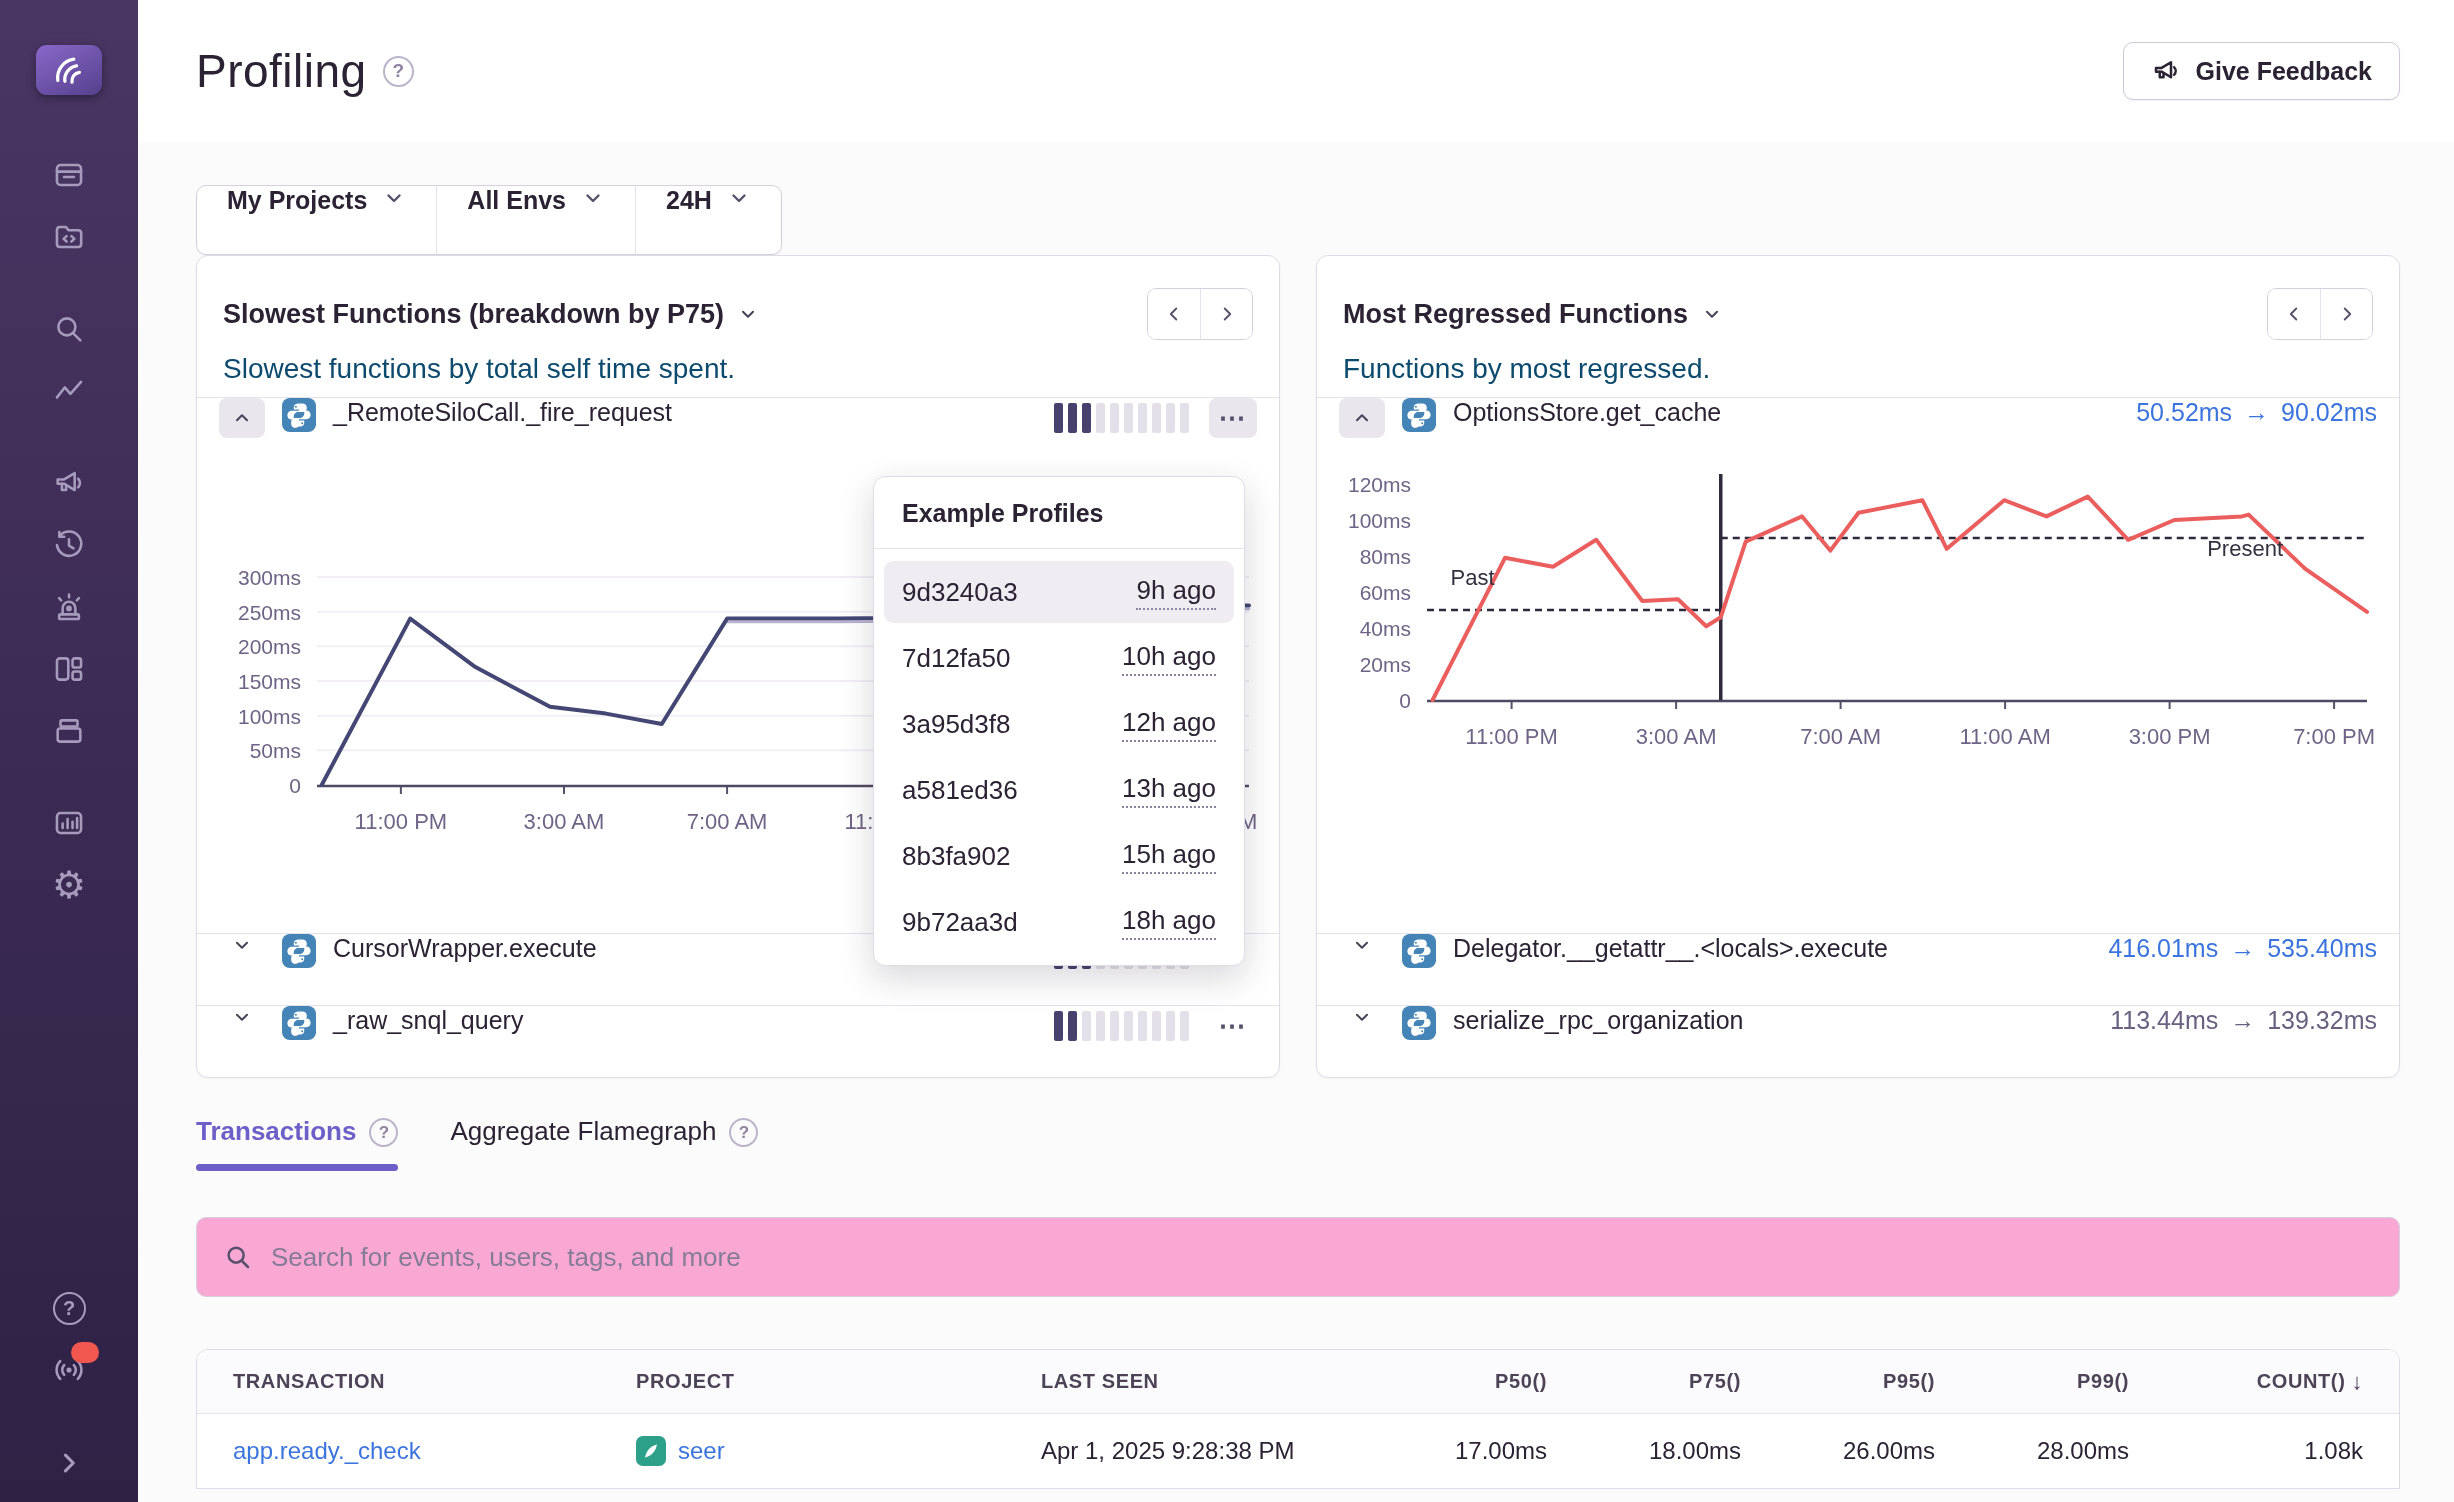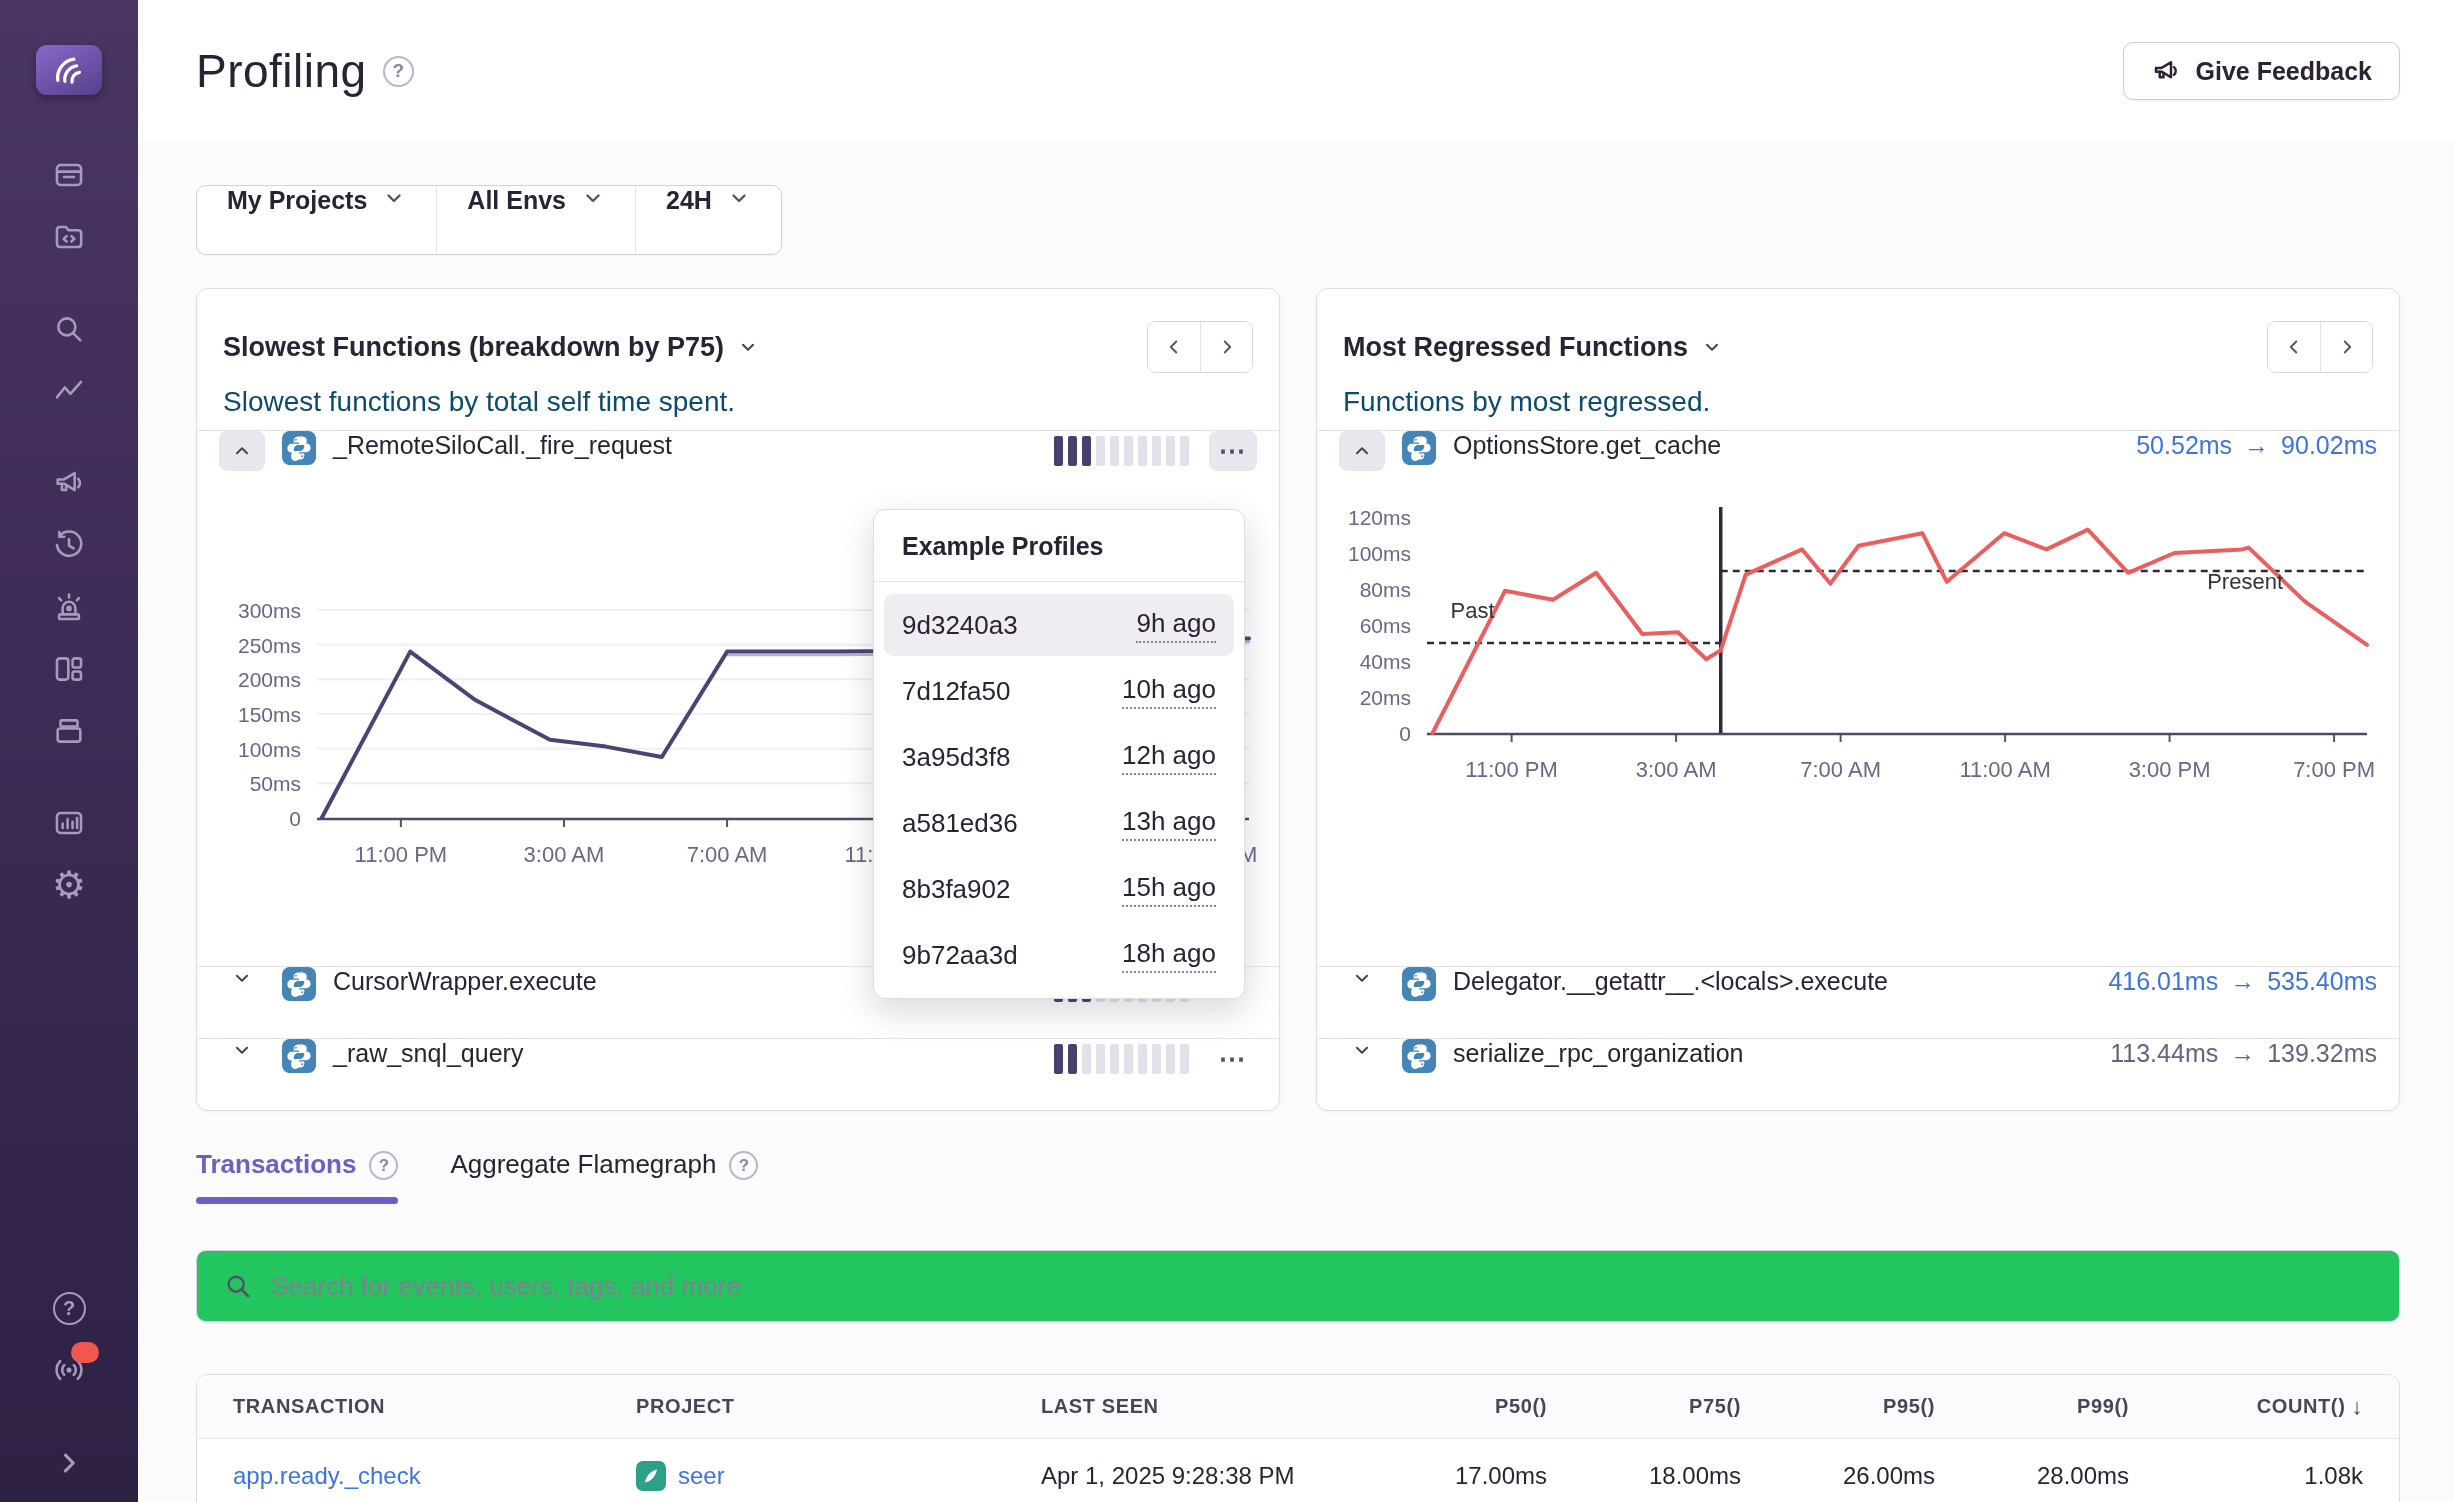--- a/index.html
+++ b/index.html
@@ -36,21 +36,21 @@
 
   .content{background:#fbfbfc;height:1360px;padding:0 54px 0 58px}
 
   .filterbar{display:inline-flex;margin-top:43px;height:70px;background:#fff;
     border:1.5px solid #d6d0de;border-radius:10px;align-items:stretch;box-shadow:0 1px 2px rgba(43,34,51,.05)}
   .filter-seg{display:flex;align-items:flex-start;gap:15px;padding:0 30px;font-size:25px;font-weight:bold;cursor:pointer}
   .filter-seg+.filter-seg{border-left:1.5px solid #e6e2ea}
   .chev{color:#57506b}
 
   
-  .panels{display:flex;gap:36px;margin-top:33px}
+  .panels{display:flex;gap:36px;}
   .panel{width:1084px;background:#fff;border:1.5px solid #e0dce6;border-radius:12px;position:relative;
     box-shadow:0 1px 3px rgba(43,34,51,.04)}
   .panel-head{height:142px;padding:32px 26px 0;border-bottom:1.5px solid #e6e2ea}
   .panel-title-row{display:flex;align-items:center}
   .panel-title{font-size:27px;font-weight:bold;cursor:pointer;display:flex;align-items:center;gap:13px}
   .pager{margin-left:auto;display:flex;border:1.5px solid #d6d0de;border-radius:9px;overflow:hidden;background:#fff}
   .pager-btn{width:52px;height:50px;border:none;background:#fff;display:flex;align-items:center;justify-content:center;cursor:pointer;color:#57506b}
   .pager-btn+.pager-btn{border-left:1.5px solid #e6e2ea}
   .panel-sub{margin-top:13px;font-size:28px;color:#0c4a6e}
 
@@ -85,21 +85,21 @@
   .dd-item.active{background:#efedf2}
   .dd-id{color:#2b2233}
   .dd-age{color:#2b2233;border-bottom:2.5px dotted #8d83a0;padding-bottom:2px}
 
   
   .tabs{margin-top:38px;display:flex;gap:52px;align-items:flex-end}
   .tab{display:flex;align-items:flex-end;gap:13px;font-size:26px;padding-bottom:24px;position:relative;color:#2b2233;cursor:pointer}
   .tab.active{color:#6c5fc7;font-weight:bold}
   .tab.active::after{content:"";position:absolute;left:0;right:0;bottom:0;height:7px;border-radius:4px;background:#6c5fc7}
 
-  .searchbar{margin-top:46px;height:72px;border:1.5px solid #d6d0de;border-radius:10px;background:#22c55e;
+  .searchbar{margin-top:46px;height:80px;border:1.5px solid #d6d0de;border-radius:10px;background:#f9a8d4;
     display:flex;align-items:center;padding:0 26px;gap:18px;color:#71657f}
   .searchbar input{border:none;outline:none;flex:1;font-size:26px;font-family:inherit;color:#2b2233;background:transparent}
   .searchbar input::placeholder{color:#857c95}
 
   .table{margin-top:52px;border:1.5px solid #e0dce6;border-radius:12px 12px 0 0;background:#fff;overflow:hidden}
   .thead,.trow{display:grid;grid-template-columns:403px 405px 312px 194px 194px 194px 194px 1fr;
     align-items:center;padding:0 36px}
   .thead{height:64px;background:#fbfafc;border-bottom:1.5px solid #e6e2ea;font-size:20px;font-weight:bold;
     color:#4c4357;letter-spacing:.6px}
   .th.num,.td.num{text-align:right}

